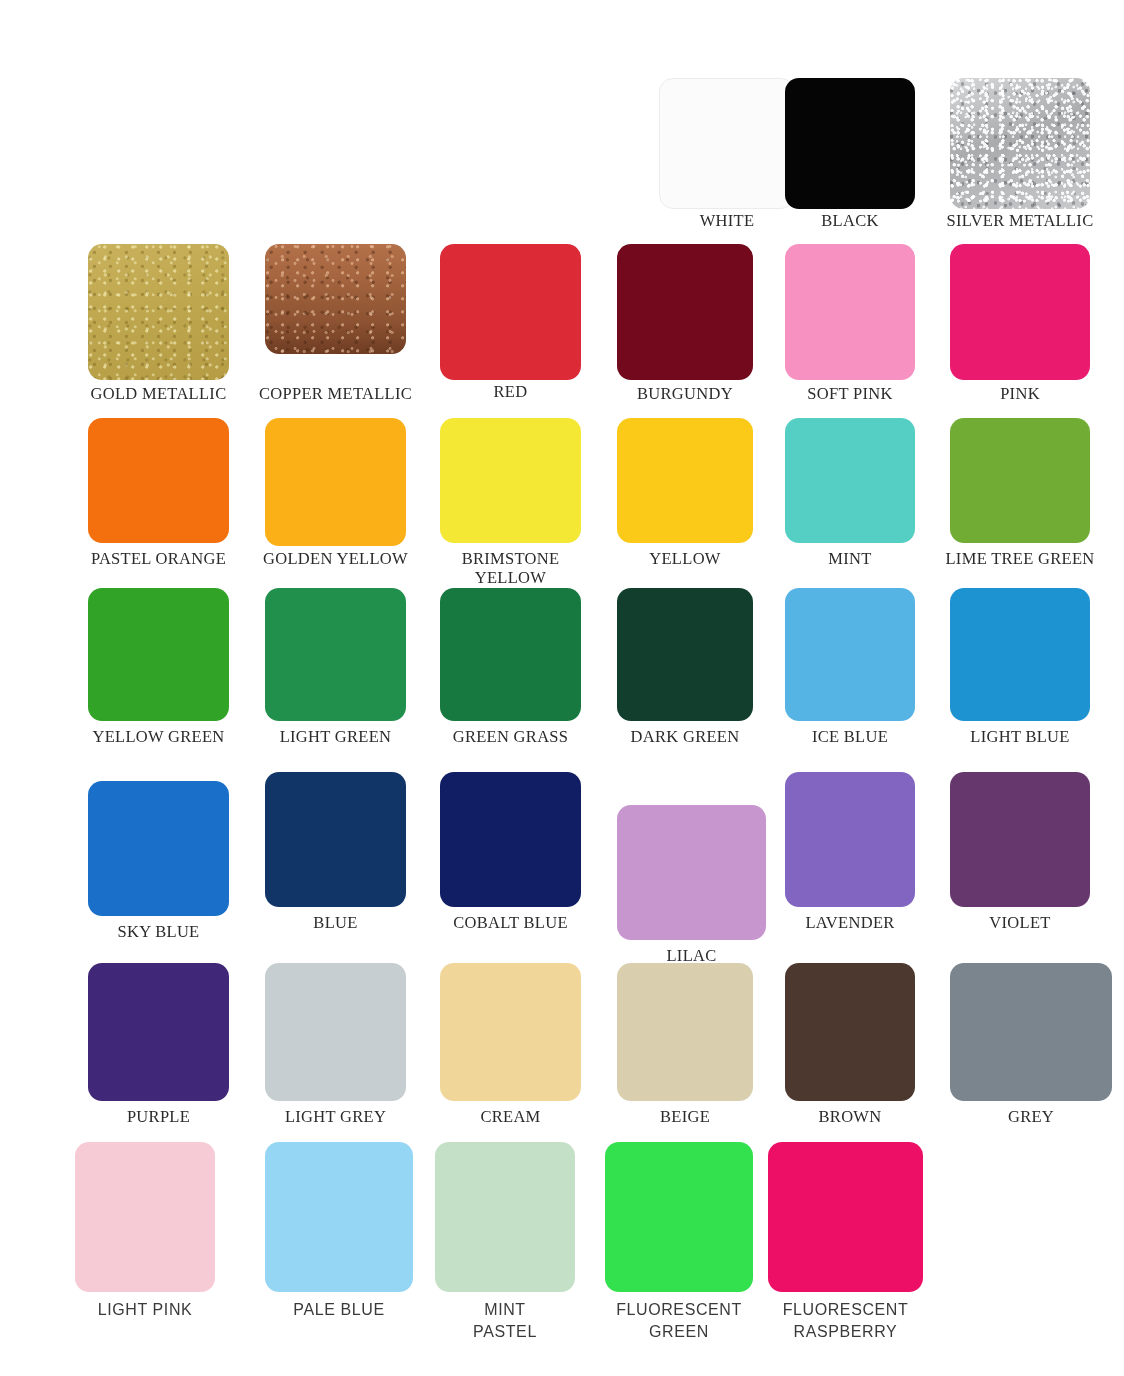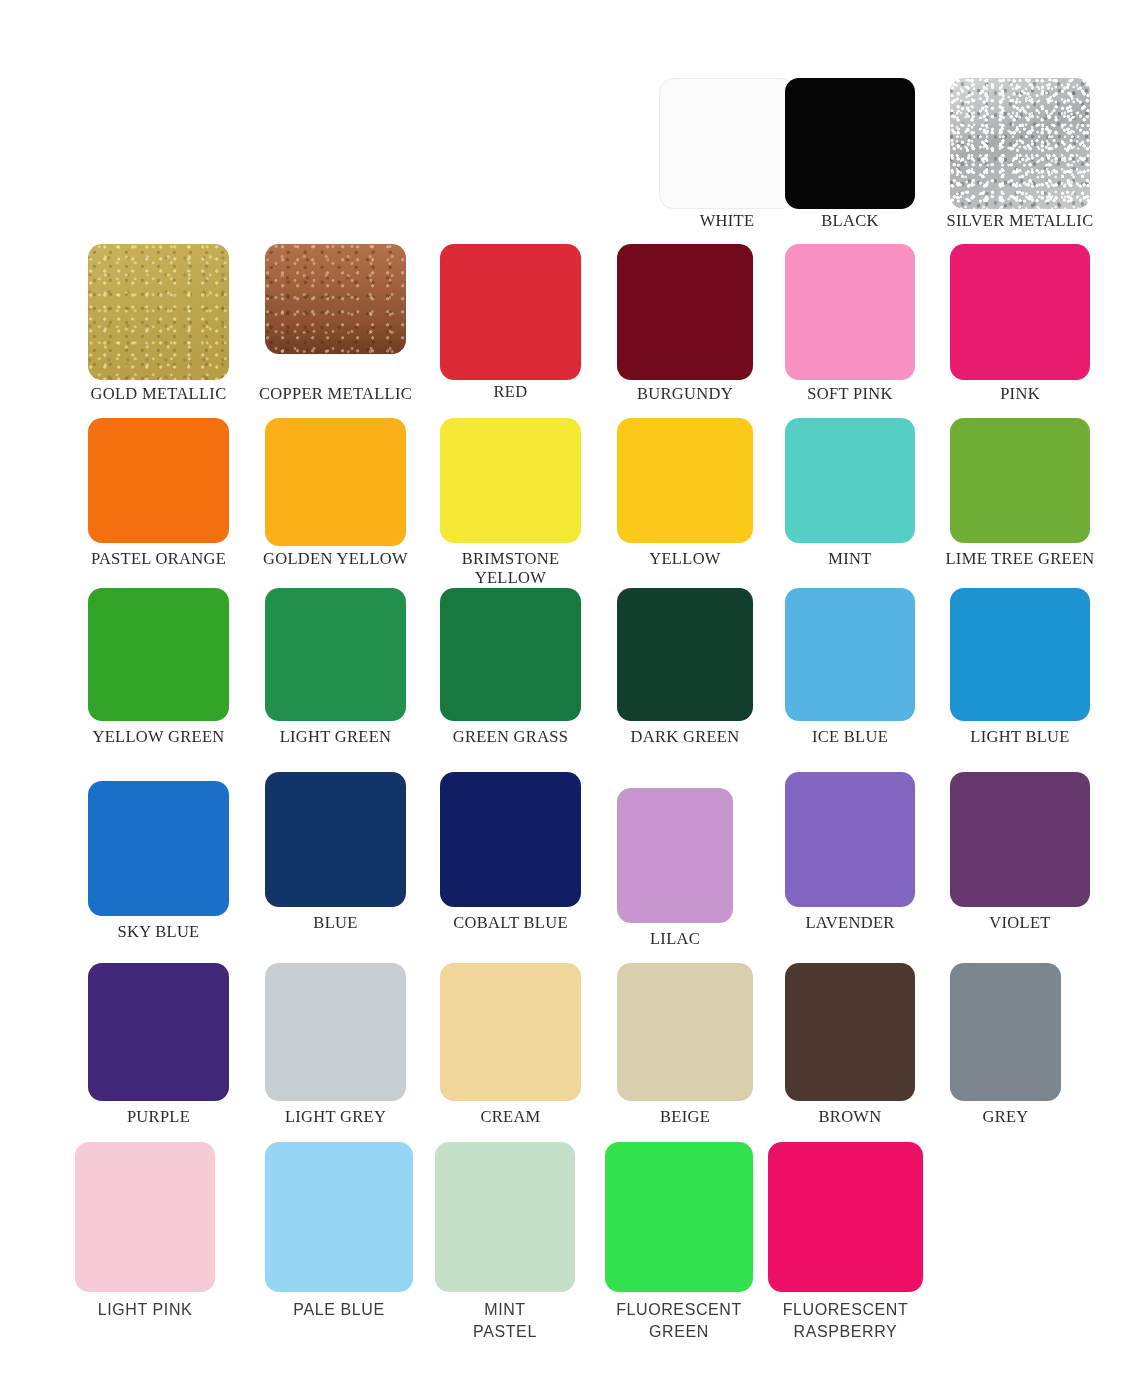--- a/index.html
+++ b/index.html
@@ -218,21 +218,21 @@
       <div class="label" style="top: 141px;">SKY BLUE</div>
     </div>
     <div class="swatch" style="left: 265px; top: 772px; width: 141px; height: 135px;">
       <div class="chip" style="background: rgb(18, 53, 103);"></div>
       <div class="label" style="top: 141px;">BLUE</div>
     </div>
     <div class="swatch" style="left: 440px; top: 772px; width: 141px; height: 135px;">
       <div class="chip" style="background: rgb(17, 30, 100);"></div>
       <div class="label" style="top: 141px;">COBALT BLUE</div>
     </div>
-    <div class="swatch" style="left: 617px; top: 788px; width: 116px; height: 135px;">
+    <div class="swatch" style="left: 617px; top: 805px; width: 149px; height: 135px;">
       <div class="chip" style="background: rgb(200, 150, 207);"></div>
       <div class="label" style="top: 141px;">LILAC</div>
     </div>
     <div class="swatch" style="left: 785px; top: 772px; width: 130px; height: 135px;">
       <div class="chip" style="background: rgb(129, 101, 192);"></div>
       <div class="label" style="top: 141px;">LAVENDER</div>
     </div>
     <div class="swatch" style="left: 950px; top: 772px; width: 140px; height: 135px;">
       <div class="chip" style="background: rgb(101, 55, 109);"></div>
       <div class="label" style="top: 141px;">VIOLET</div>
@@ -250,21 +250,21 @@
       <div class="label" style="top: 144px;">CREAM</div>
     </div>
     <div class="swatch" style="left: 617px; top: 963px; width: 136px; height: 138px;">
       <div class="chip" style="background: rgb(217, 207, 174);"></div>
       <div class="label" style="top: 144px;">BEIGE</div>
     </div>
     <div class="swatch" style="left: 785px; top: 963px; width: 130px; height: 138px;">
       <div class="chip" style="background: rgb(76, 56, 47);"></div>
       <div class="label" style="top: 144px;">BROWN</div>
     </div>
-    <div class="swatch" style="left: 950px; top: 963px; width: 111px; height: 138px;">
+    <div class="swatch" style="left: 950px; top: 963px; width: 162px; height: 138px;">
       <div class="chip" style="background: rgb(123, 133, 142);"></div>
       <div class="label" style="top: 144px;">GREY</div>
     </div>
     <div class="swatch sansrow" style="left: 75px; top: 1142px; width: 140px; height: 150px;">
       <div class="chip" style="background: rgb(247, 203, 214);"></div>
       <div class="label" style="top: 157px;">LIGHT PINK</div>
     </div>
     <div class="swatch sansrow" style="left: 265px; top: 1142px; width: 148px; height: 150px;">
       <div class="chip" style="background: rgb(149, 214, 244);"></div>
       <div class="label" style="top: 157px;">PALE BLUE</div>

